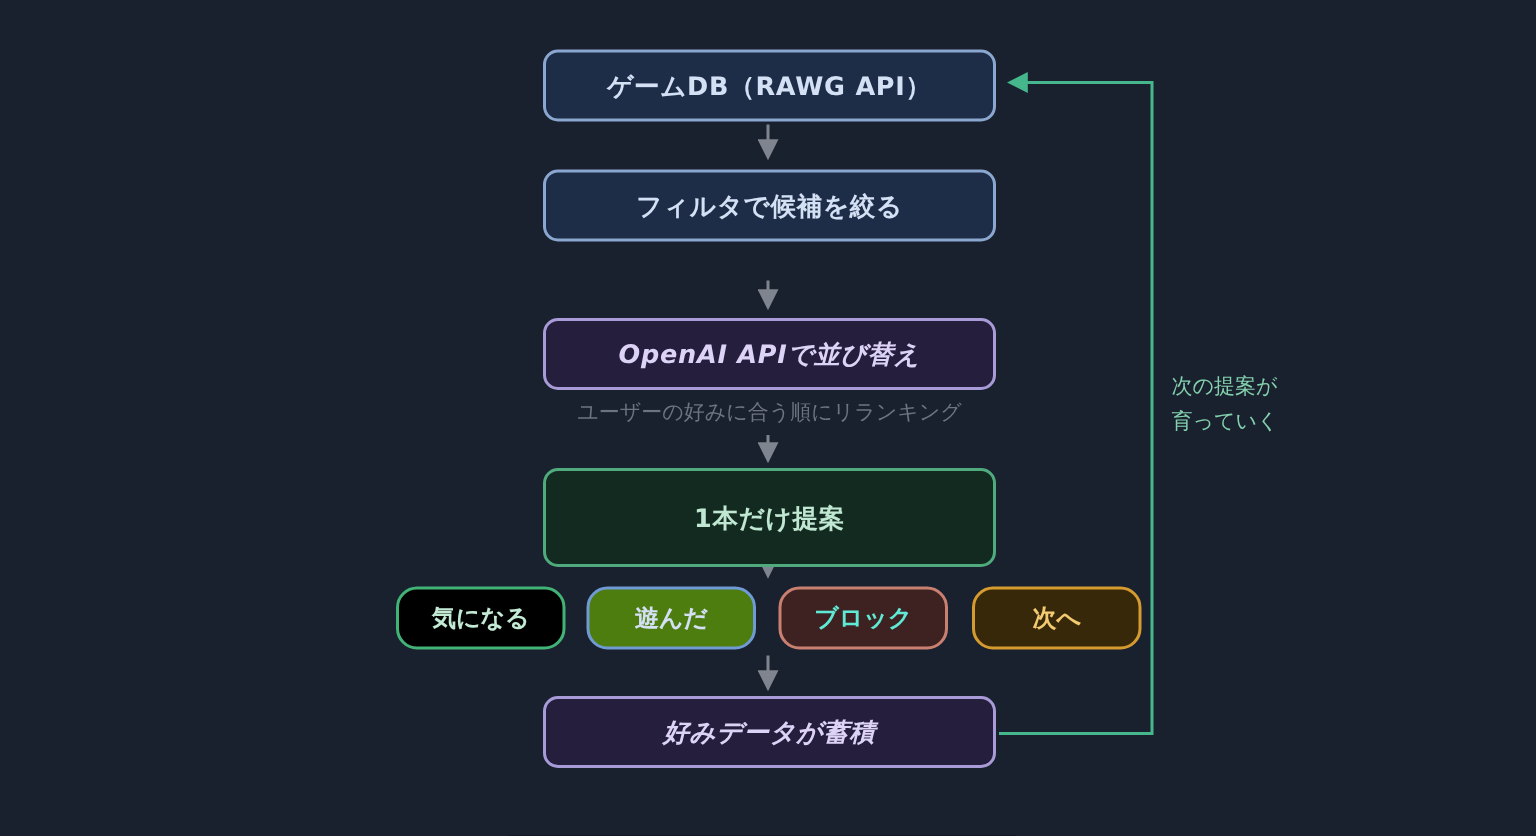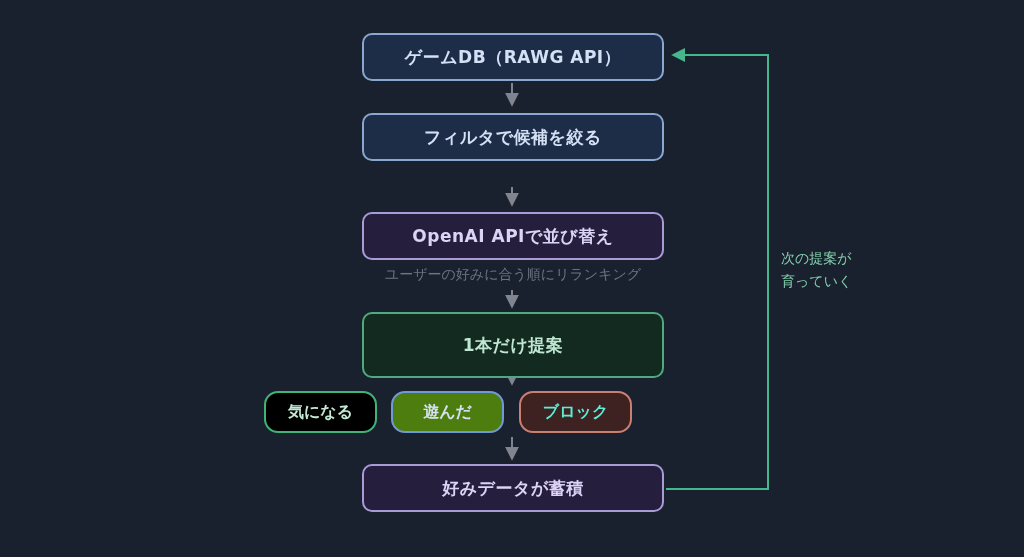--- a/index.html
+++ b/index.html
@@ -30,21 +30,21 @@
     border: 2px solid;
     border-radius: 10px;
     display: flex;
     align-items: center;
     justify-content: center;
     font-size: 17px;
     font-weight: bold;
     letter-spacing: 0.5px;
   }
   .n-blue   { background: #1d2c47; border-color: #8aa7d0; color: #d4e0f4; }
-  .n-purple { background: #261e3d; border-color: #a89bd8; color: #dcd3f6; }
+  .n-purple { background: #261e3d; border-color: #a89bd8; color: #dcd3f6; font-style: italic; }
   .n-green  { background: #132a20; border-color: #4fab7e; color: #bfe7d1; }
 
   .caption {
     position: absolute;
     left: 332px;
     width: 362px;
     text-align: center;
     font-size: 14px;
     color: #6d7480;
   }
@@ -111,20 +111,21 @@
   <div class="caption" style="top:266px">ユーザーの好みに合う順にリランキング</div>
 
   <div class="node n-green" style="top:312px; height:66px">1本だけ提案</div>
 
   <div class="pill p-green">気になる</div>
 
   <div class="pill p-blue">遊んだ</div>
 
   <div class="pill p-red">ブロック</div>
 
+  <div class="pill p-amber">次へ</div>
 
   <div class="node n-purple" style="top:464px">好みデータが蓄積</div>
 
   <div class="loop-label">
     <div>次の提案が</div>
     <div>育っていく</div>
   </div>
 
 </div>
 

